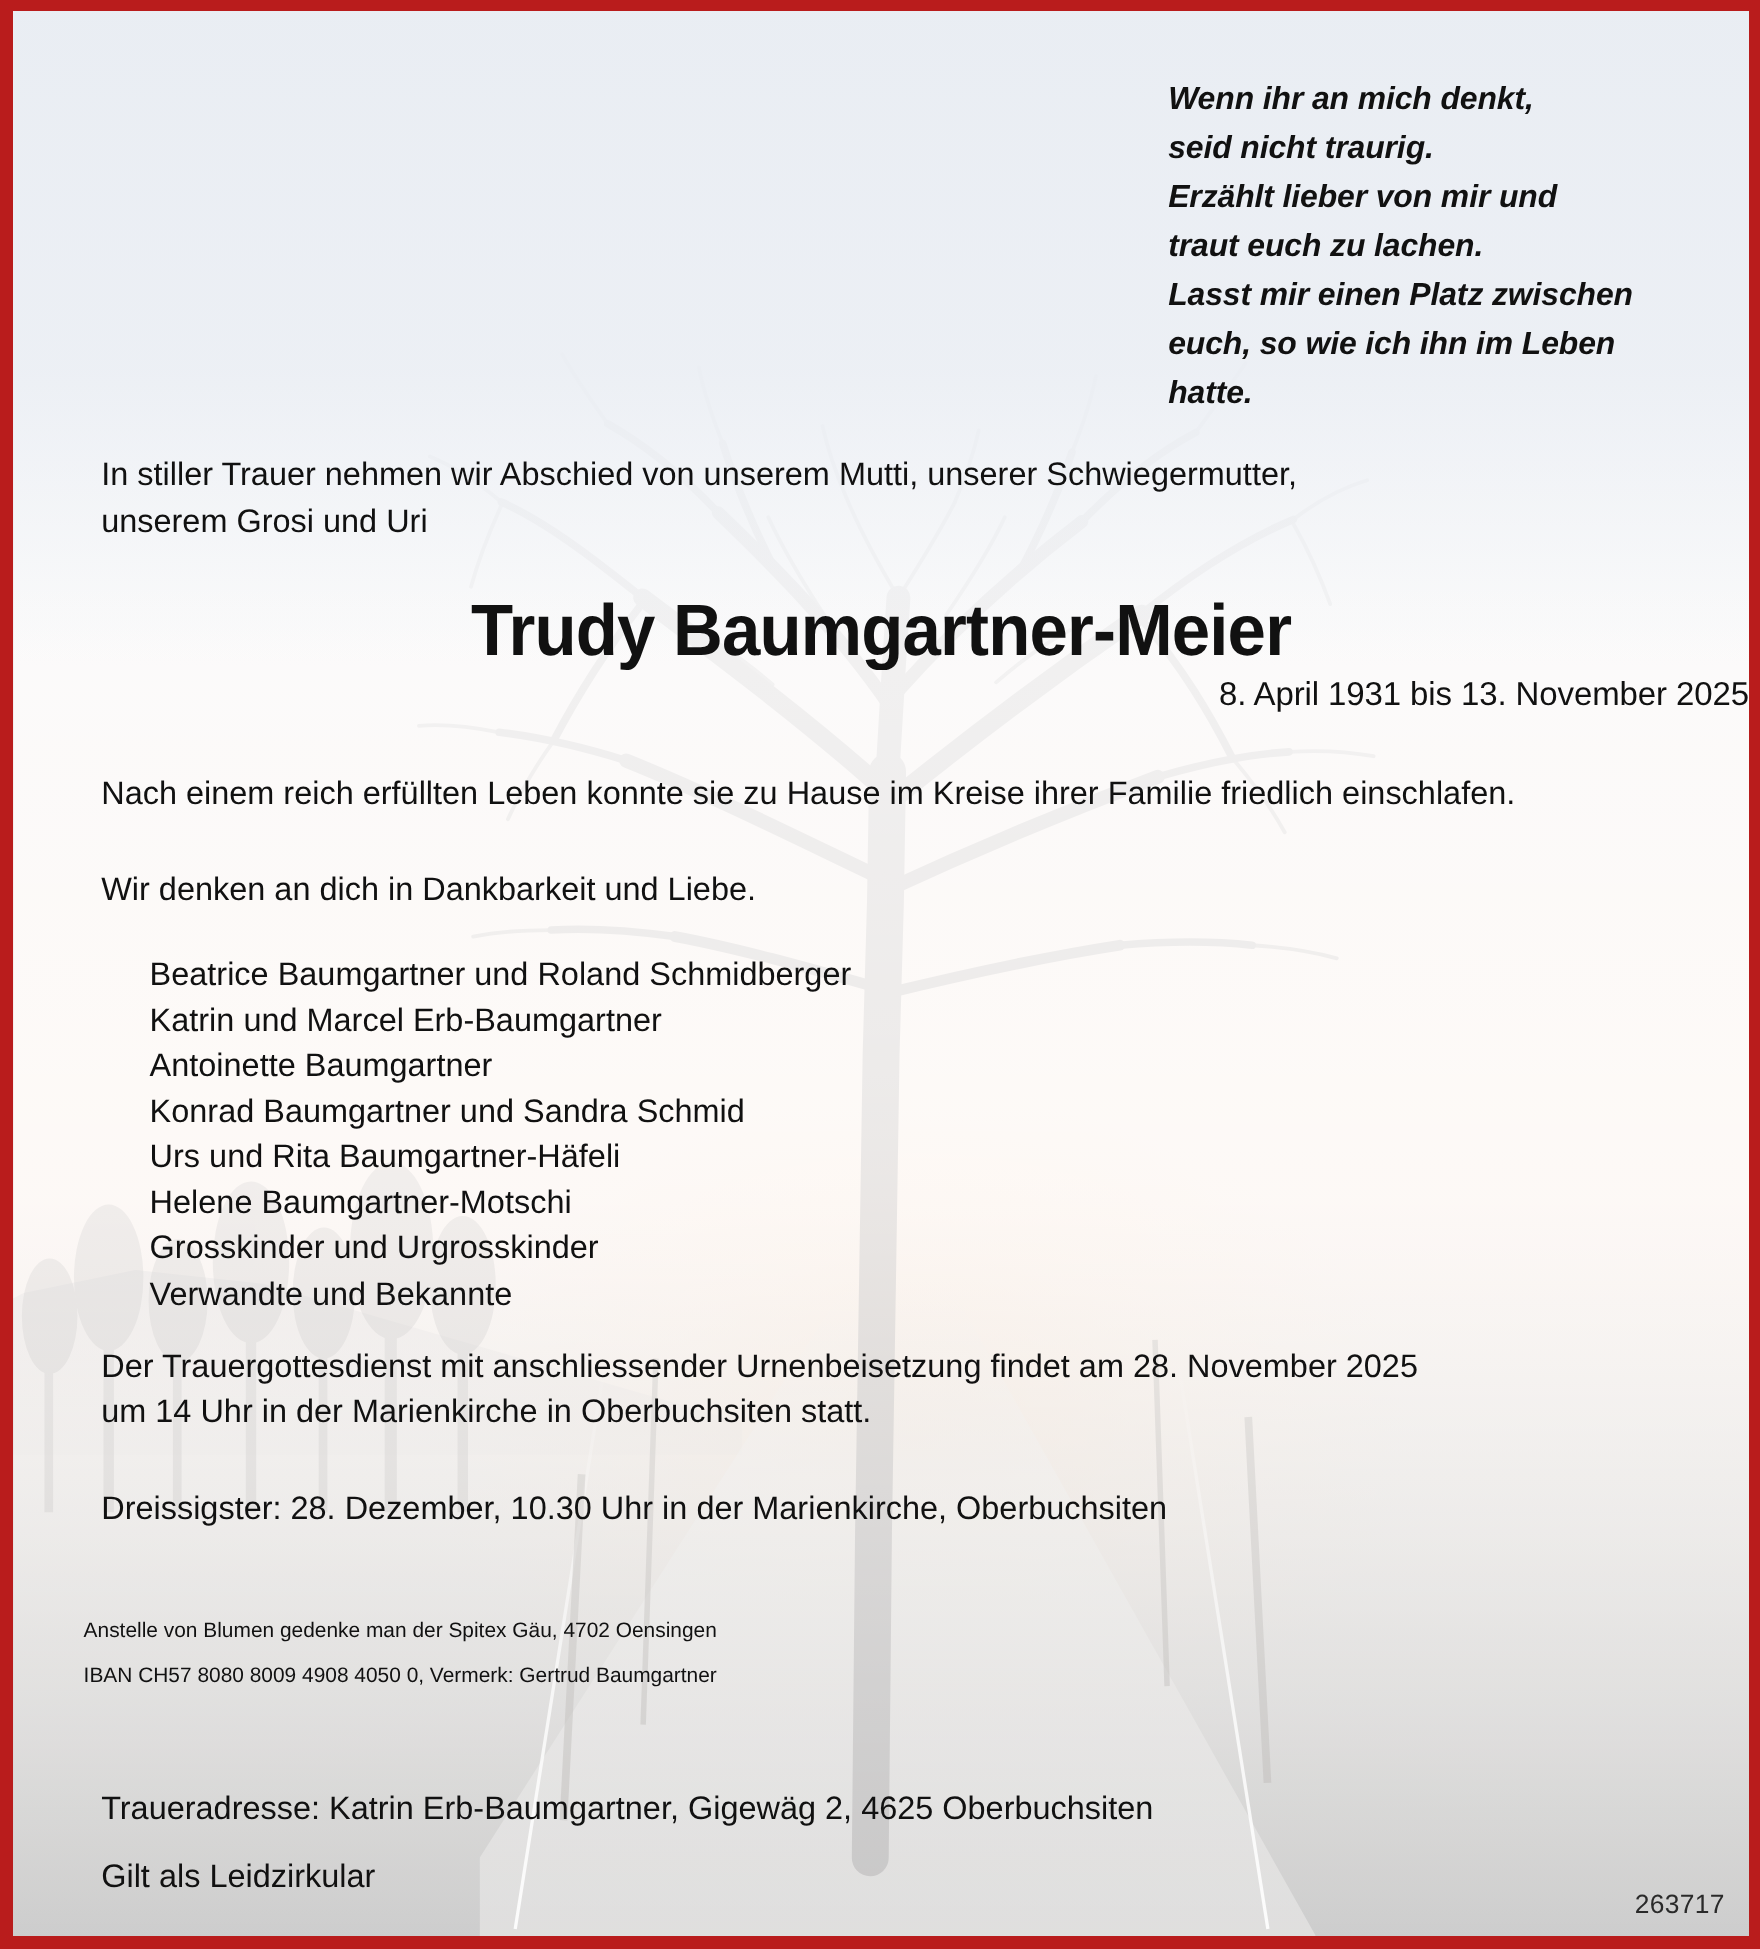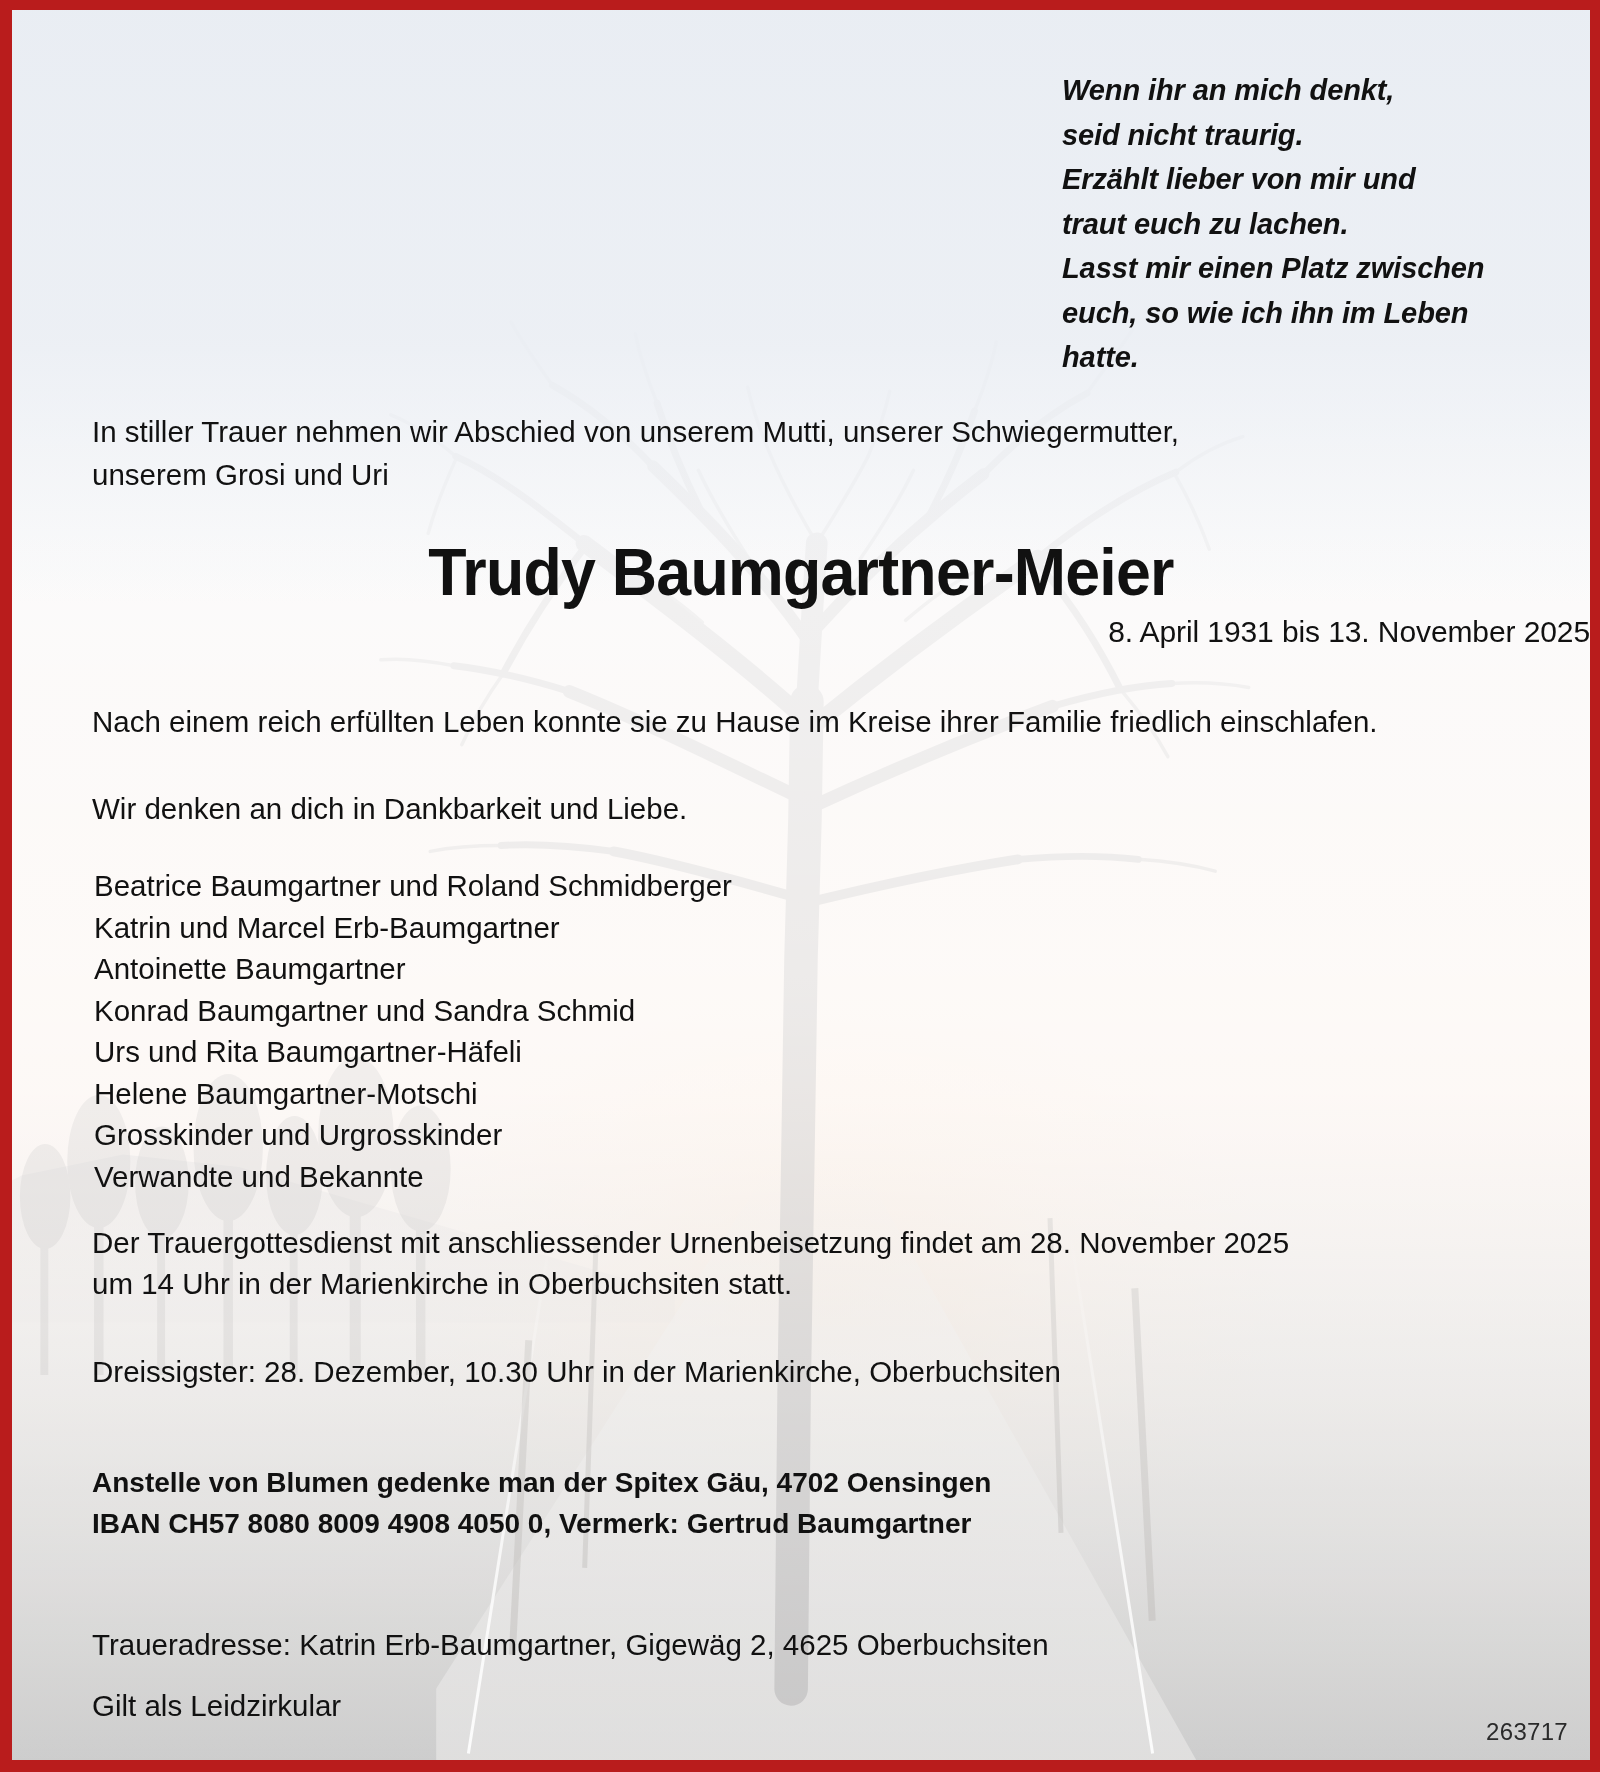--- a/index.html
+++ b/index.html
@@ -181,39 +181,38 @@
   .p-life      { top: 690px; }
   .p-thanks    { top: 777px; }
 
   .names-block {
     position: absolute;
     left: 82px;
     top: 855px;
     font-size: 29.5px;
     line-height: 41.5px;
   }
-  .names-block div { white-space: nowrap; }
+  .names-block div { white-space: nowrap; margin-left: 42px; }
 
   .service {
     position: absolute;
     left: 80px;
     top: 1212px;
     font-size: 29.5px;
     line-height: 41px;
   }
   .service div { white-space: nowrap; }
 
   .p-dreissigster { top: 1340px; }
   .donation {
     position: absolute;
-    left: 80px;
+    left: 64px;
     top: 1452px;
-    font-size: 28px;
+    font-size: 19px;
     line-height: 41px;
-    font-weight: bold;
   }
   .donation div { white-space: nowrap; }
 
   .p-address { top: 1613px; }
   .p-circular { top: 1674px; }
 
   .ref-number {
     position: absolute;
     right: 22px;
     bottom: 14px;

